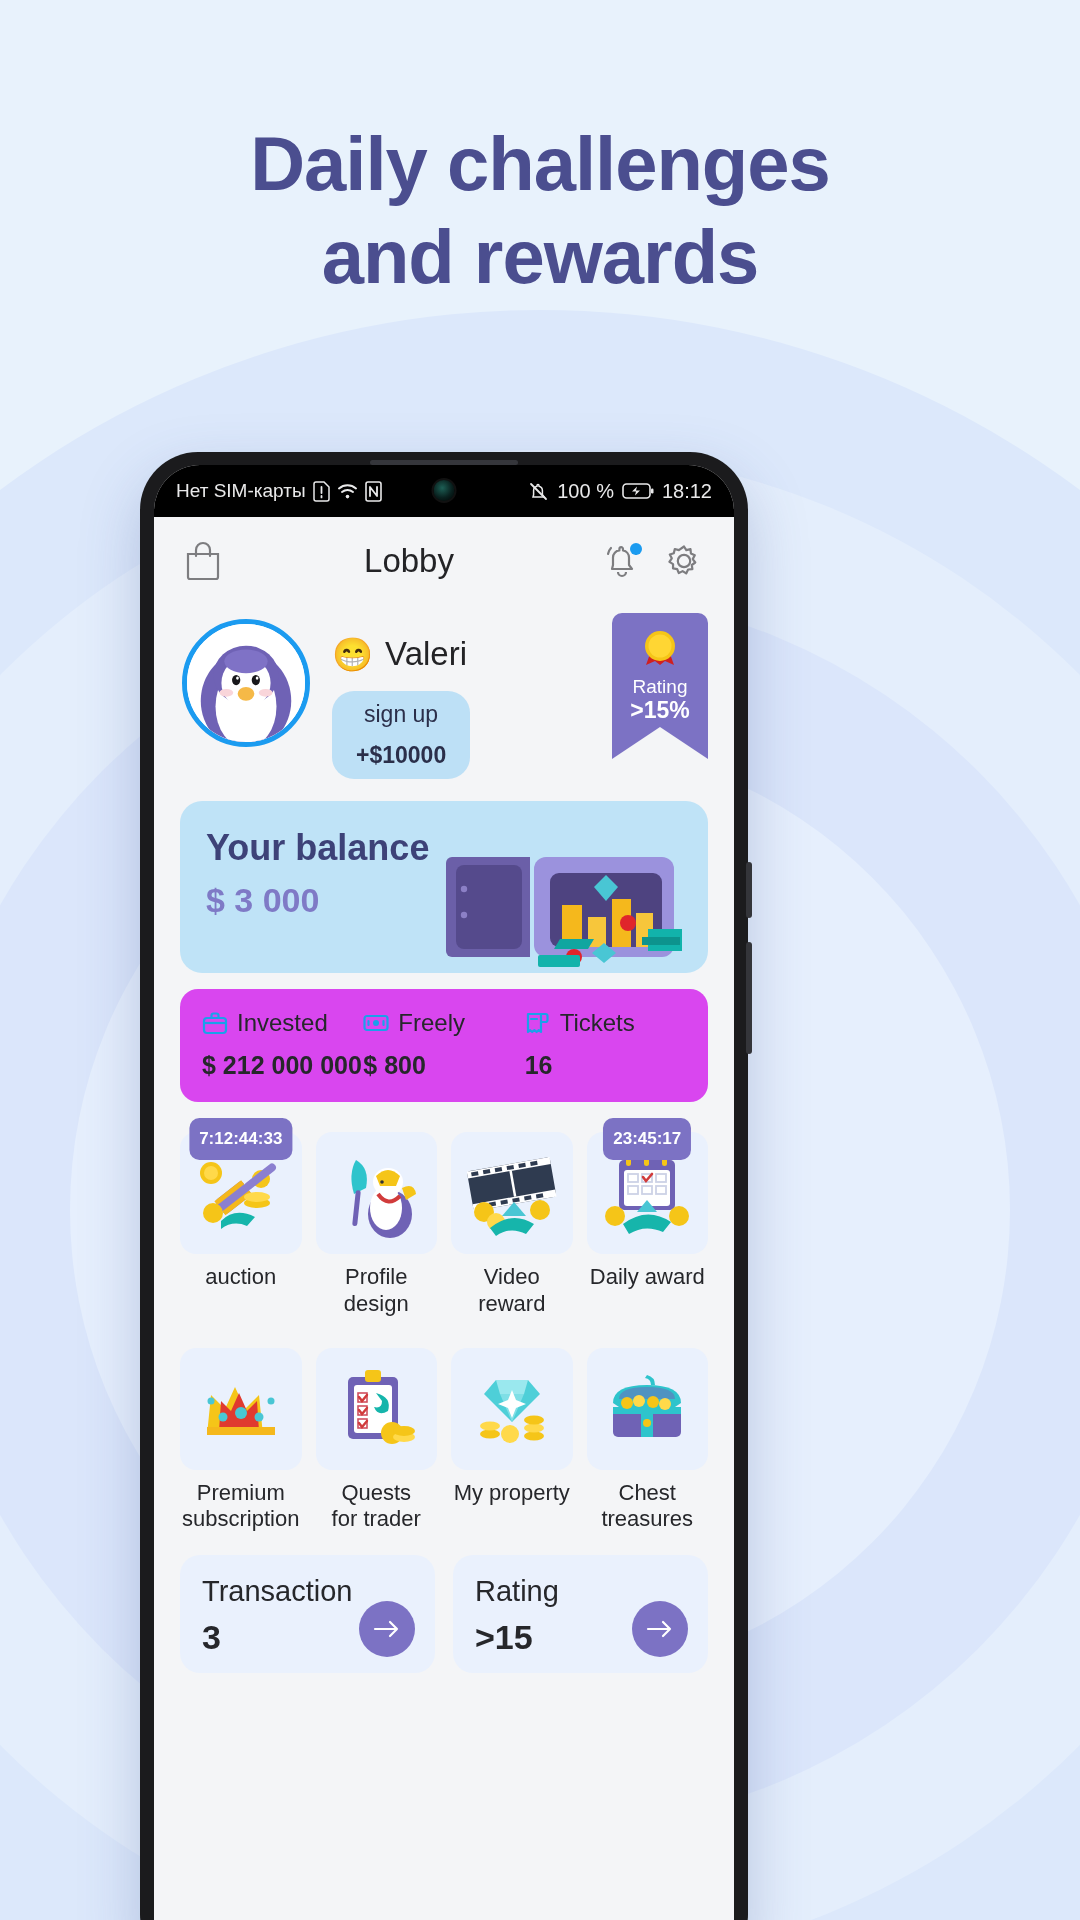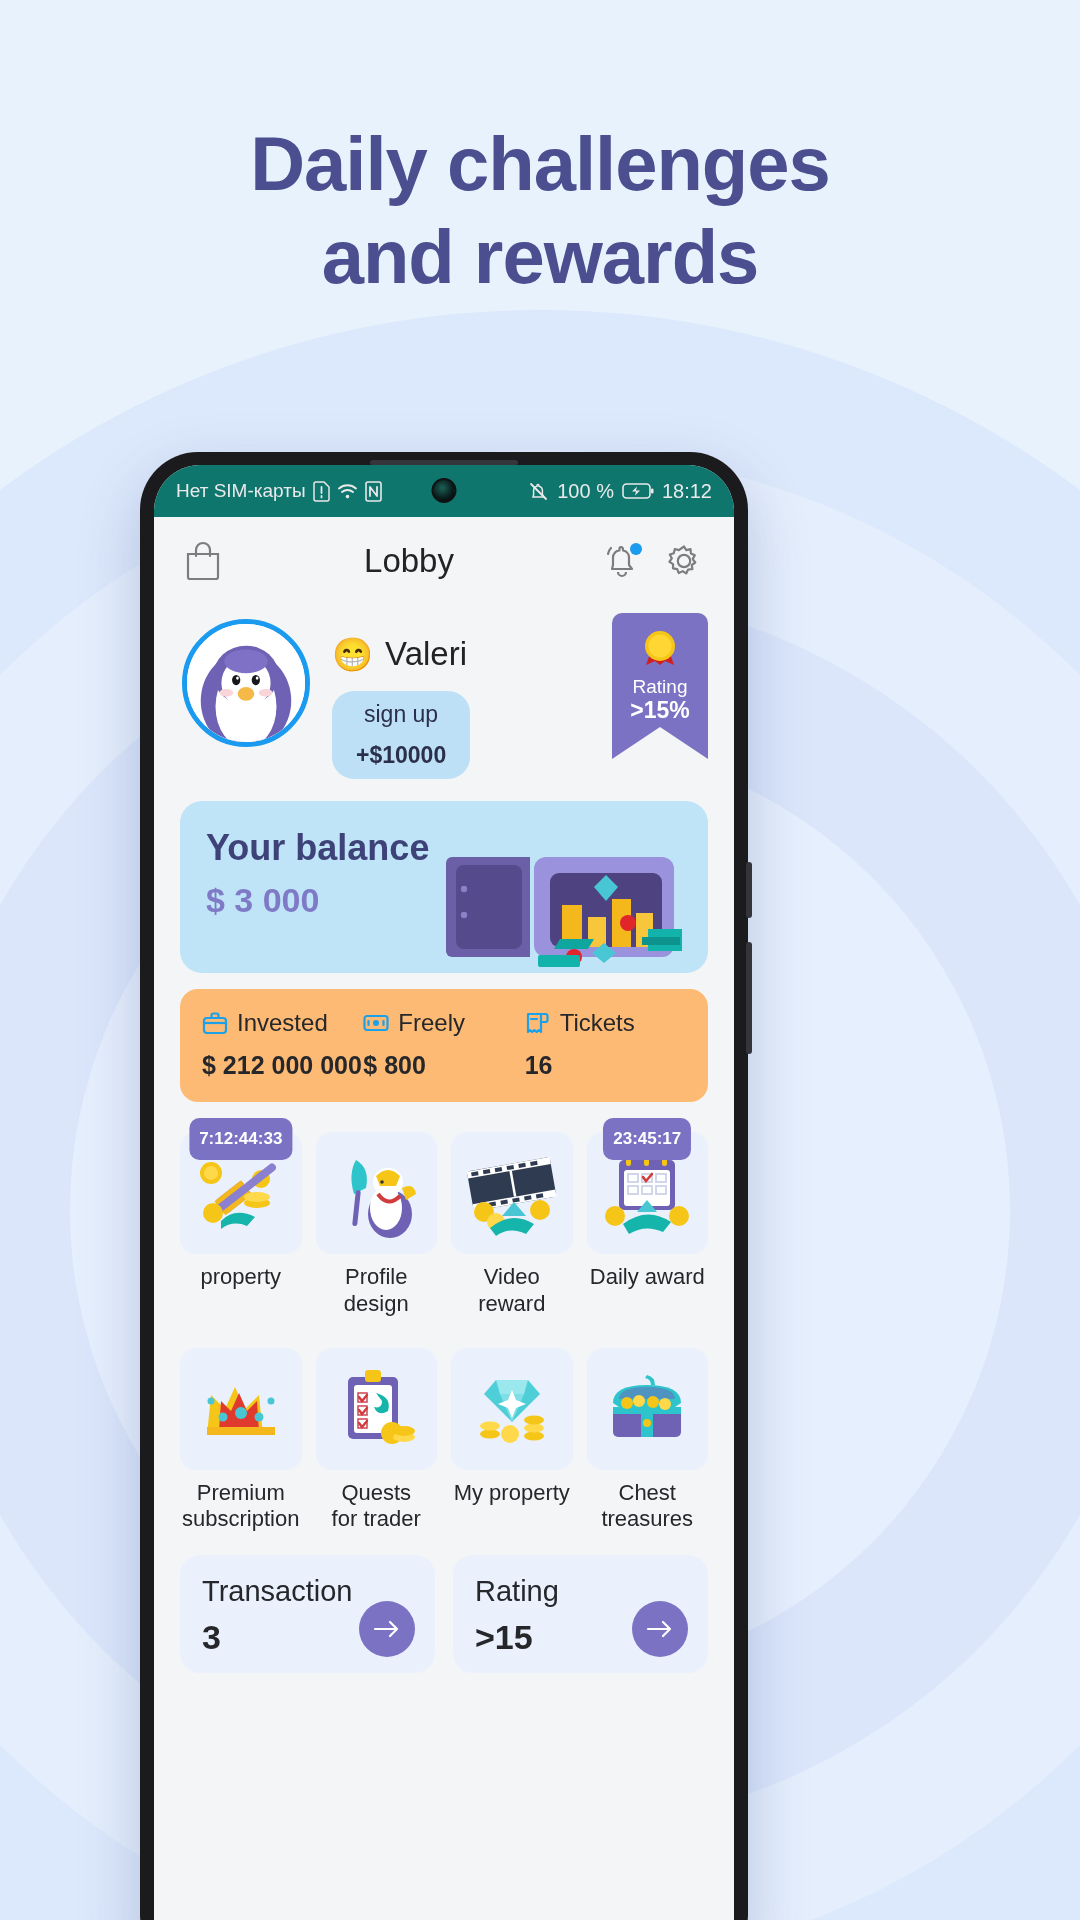--- a/index.html
+++ b/index.html
@@ -50,21 +50,21 @@
   .screen {
     position:relative;
     width:580px; height:1508px;
     border-radius:46px;
     overflow:hidden;
     background:#f4f5f7;
   }
 
   
   .statusbar {
-    height:52px; background:#0f766e; color:#e9e9ea;
+    height:52px; background:#000000; color:#e9e9ea;
     display:flex; align-items:center; padding:0 22px;
     font-size:19px; position:relative;
   }
   .sb-left { display:flex; align-items:center; gap:7px; }
   .sb-right { display:flex; align-items:center; gap:8px; margin-left:auto; font-size:20px;}
   .camera {
     position:absolute; left:50%; transform:translateX(-50%); top:13px;
     width:25px; height:25px; border-radius:50%;
     background:radial-gradient(circle at 42% 38%, #1d5f55 0%, #09201e 55%, #000 100%);
     border:2px solid #111;
@@ -118,21 +118,21 @@
   .balance {
     margin:22px 26px 0 26px; height:172px; background:#bfe3f7;
     border-radius:22px; position:relative; overflow:hidden;
   }
   .balance .bt { position:absolute; left:26px; top:26px; font-size:36px; font-weight:bold; color:#3d4278;}
   .balance .bv { position:absolute; left:26px; top:80px; font-size:34px; font-weight:bold; color:#7f7ac6;}
   .safe { position:absolute; right:6px; bottom:0; width:260px; height:130px;}
 
   
   .stats {
-    margin:16px 26px 0 26px; background:#fdba74; border-radius:18px;
+    margin:16px 26px 0 26px; background:#d946ef; border-radius:18px;
     display:flex; padding:20px 22px 22px 22px;
   }
   .stat { flex:1; }
   .stat .sh { display:flex; align-items:center; gap:9px; font-size:24px; color:#26272b;}
   .stat .sv { margin-top:14px; font-size:25px; font-weight:bold; color:#26272b;}
 
   
   .tiles { margin:16px 26px 0 26px; display:grid; grid-template-columns:repeat(4,1fr); gap:14px;}
   .tile { position:relative; padding-top:14px; }
   .tilebox {
@@ -372,21 +372,21 @@
               <rect x="22" y="32" width="34" height="5" fill="#f5b81c"></rect>
               <rect x="22" y="45" width="34" height="5" fill="#f5b81c"></rect>
               <rect x="54" y="37" width="38" height="8" rx="4" fill="#8b7fd0"></rect>
             </g>
             <ellipse cx="64" cy="52" rx="13" ry="5" fill="#f5c518"></ellipse>
             <ellipse cx="64" cy="46" rx="13" ry="5" fill="#ffd94a"></ellipse>
             <circle cx="20" cy="62" r="10" fill="#f5c518"></circle>
             <path d="M28 70q14-14 34-4l-8 9q-14-6-26 3z" fill="#16b5ab"></path>
           </svg>
         </div>
-        <div class="tlabel">property</div>
+        <div class="tlabel">auction</div>
       </div>
 
       <div class="tile">
         <div class="tilebox">
           <svg width="96" height="90" viewBox="0 0 96 90">
             <path d="M28 12q14 8 10 28l-12 6q-6-20 2-34z" fill="#2ec4cc"></path>
             <rect x="26" y="42" width="5" height="36" rx="2.5" fill="#6f62b5" transform="rotate(6 28 60)"></rect>
             <ellipse cx="62" cy="66" rx="22" ry="24" fill="#6f62b5"></ellipse>
             <ellipse cx="58" cy="60" rx="16" ry="22" fill="#ffffff"></ellipse>
             <ellipse cx="60" cy="34" rx="15" ry="14" fill="#ffffff"></ellipse>

